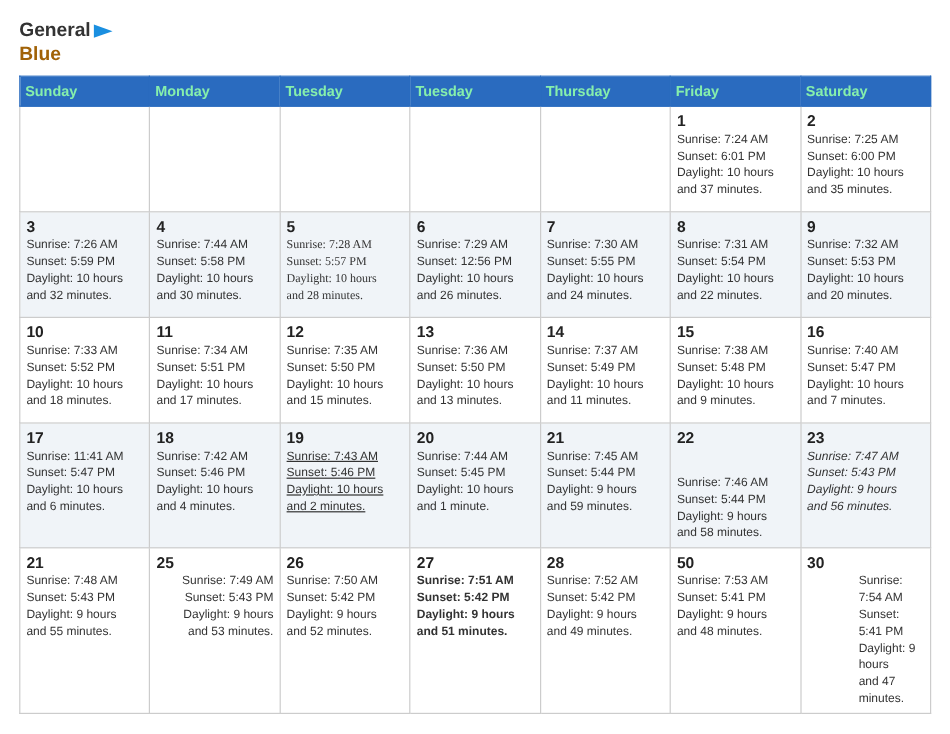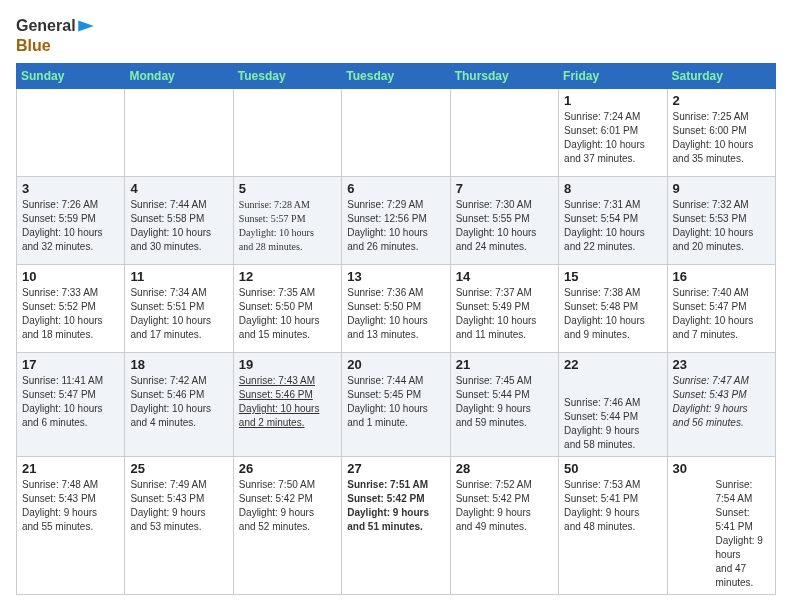--- a/index.html
+++ b/index.html
@@ -285,21 +285,21 @@
       <tr>
         <td>
           <div class="day-number">21</div>
           <div class="day-info" style="white-space: pre-line;">Sunrise: 7:48 AM
 Sunset: 5:43 PM
 Daylight: 9 hours
 and 55 minutes.</div>
         </td>
         <td>
           <div class="day-number">25</div>
-          <div class="day-info" style="white-space: pre-line;">Sunrise: 7:49 AM
+          <div class="day-info" style="white-space: pre-line; text-align: right;">Sunrise: 7:49 AM
 Sunset: 5:43 PM
 Daylight: 9 hours
 and 53 minutes.</div>
         </td>
         <td>
           <div class="day-number">26</div>
           <div class="day-info" style="white-space: pre-line;">Sunrise: 7:50 AM
 Sunset: 5:42 PM
 Daylight: 9 hours
 and 52 minutes.</div>

